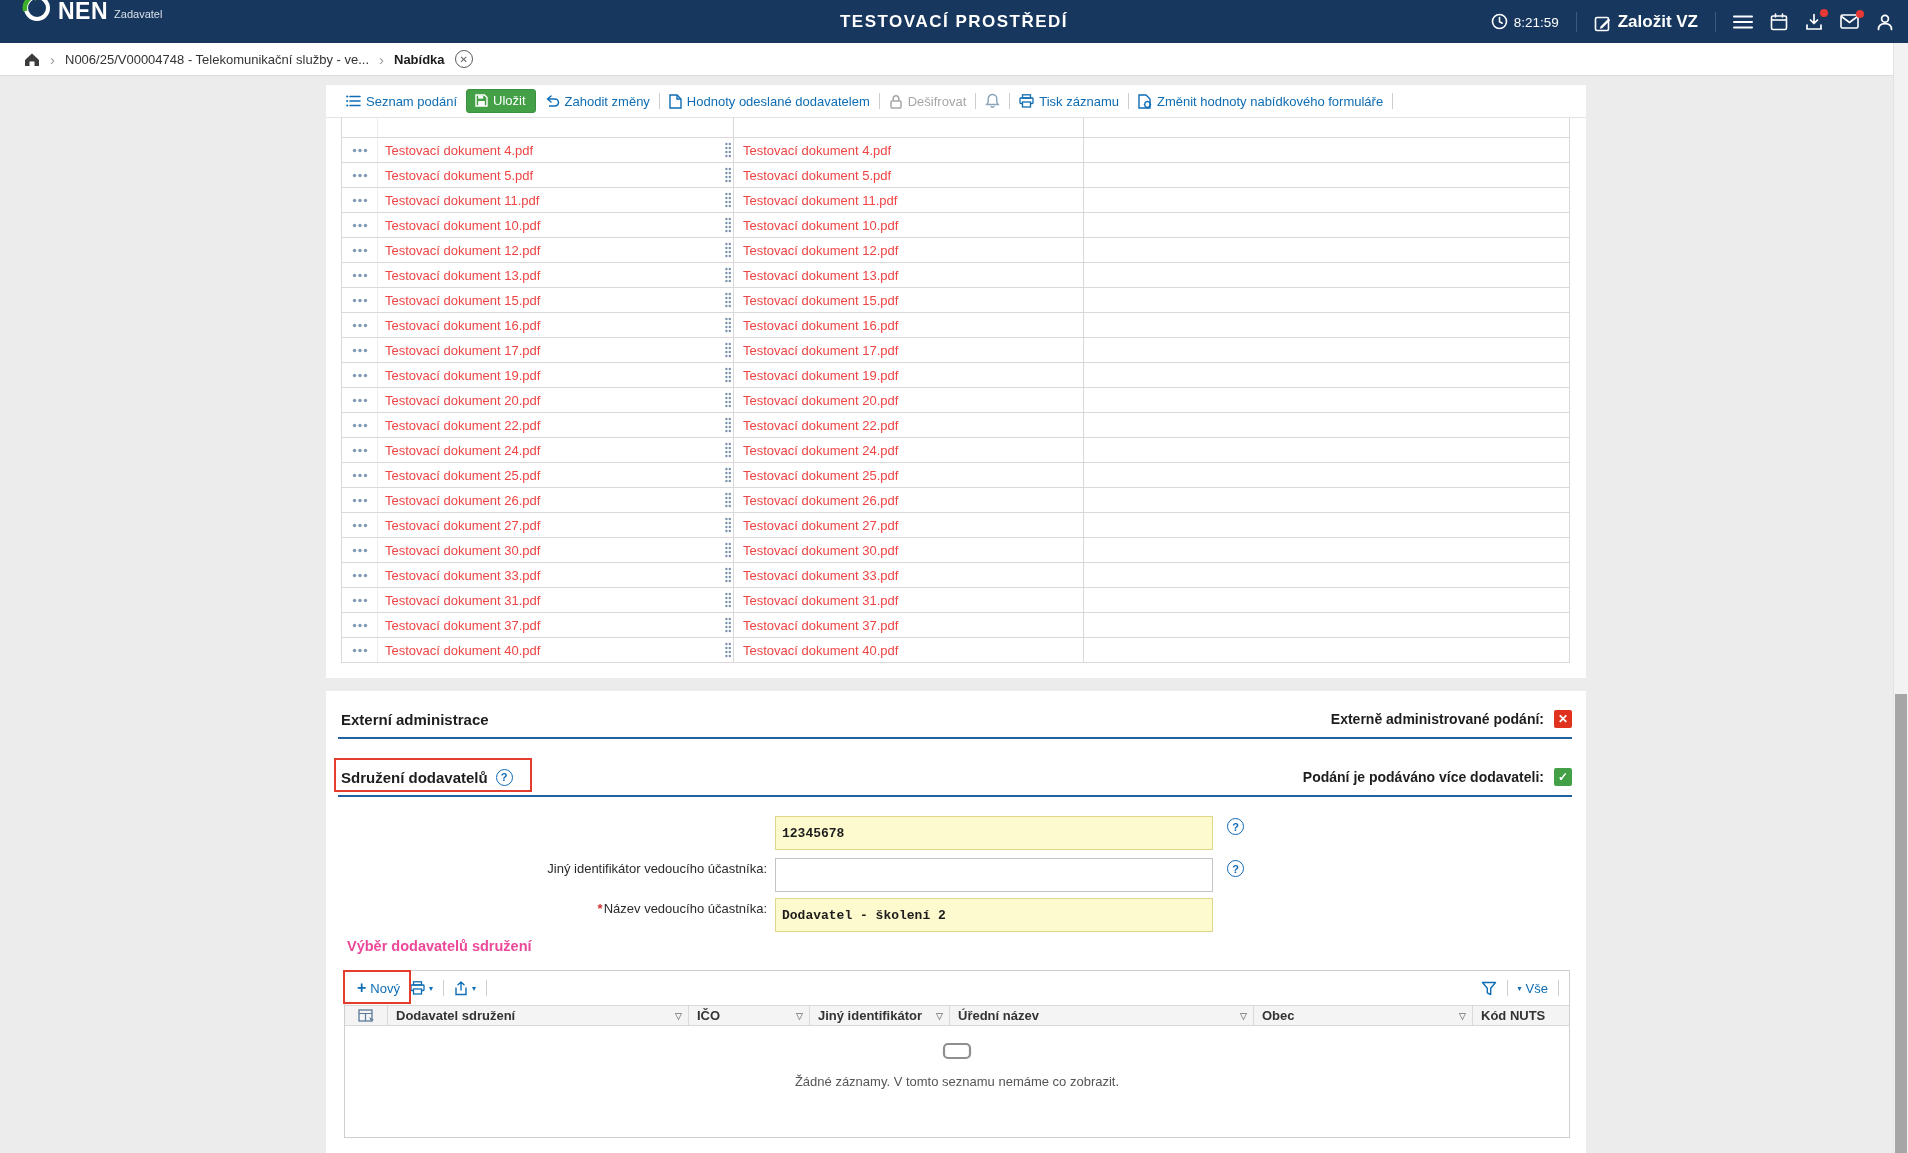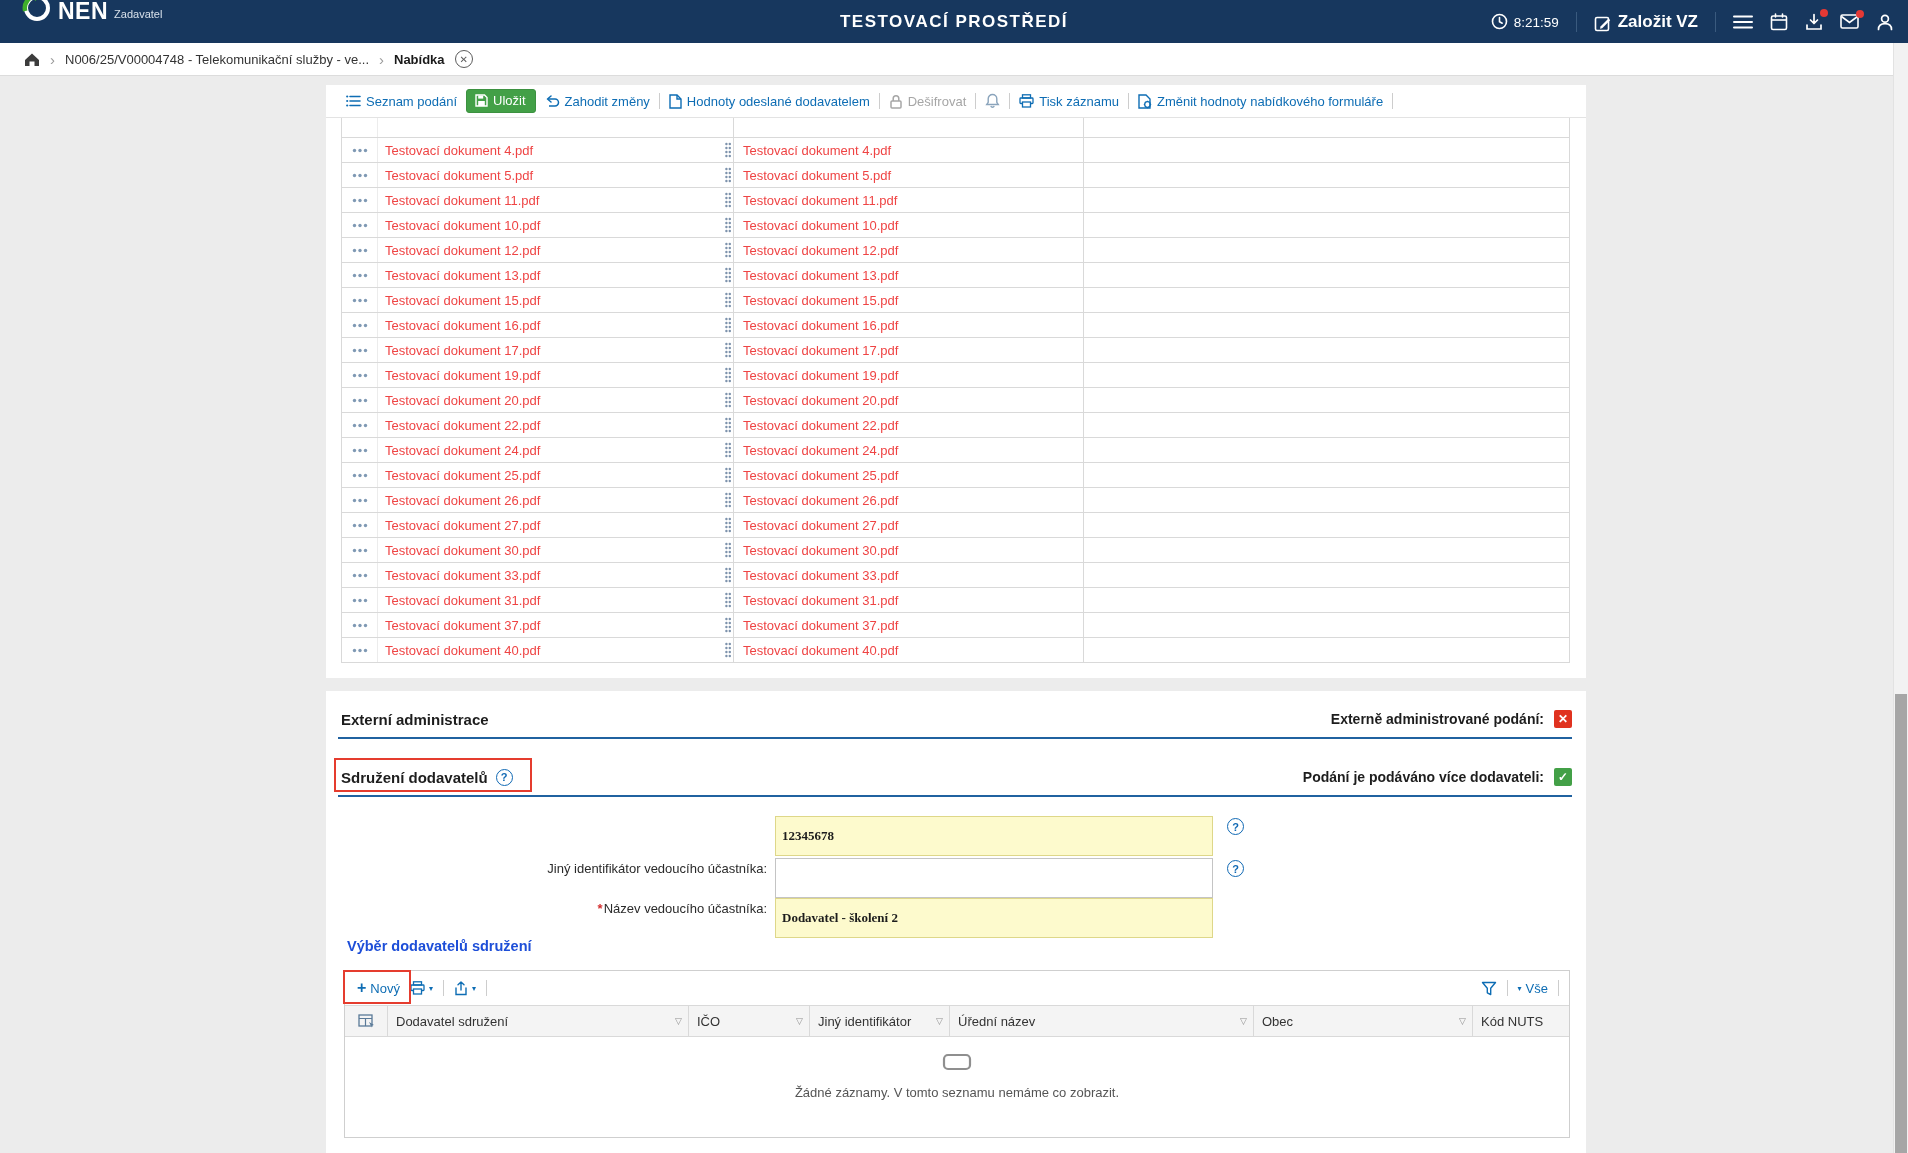--- a/index.html
+++ b/index.html
@@ -59,34 +59,34 @@
   .chk { width:18px; height:18px; border-radius:2px; display:flex; align-items:center; justify-content:center; color:#fff; font-size:12px; font-weight:bold; cursor:pointer; }
   .chk-red { background:#e0321f; }
   .chk-green { background:#43a047; }
   .help-circle { width:17px; height:17px; border:1.6px solid #1069b4; border-radius:50%; display:flex; align-items:center; justify-content:center; color:#1069b4; font-size:11px; font-weight:bold; cursor:pointer; flex:0 0 auto; }
 
   
   .frow { position:absolute; left:0; width:100%; height:24px; }
   .frow1 { top:124px; } .frow2 { top:166px; } .frow3 { top:206px; }
   .flabel { position:absolute; left:0; width:441px; text-align:right; font-size:13px; color:#2a2a2a; line-height:24px; }
   .req { color:#d32f2f; font-weight:bold; margin-right:1px; }
-  .finput { position:absolute; left:449px; top:1px; width:438px; height:40px; border:1px solid #c4c4c4; background:#fff; font-family:Liberation Serif, serif; font-size:13px; font-weight:bold; color:#1d1d1d; padding:12px 6px; }
+  .finput { position:absolute; left:449px; top:1px; width:438px; height:34px; border:1px solid #c4c4c4; background:#fff; font-family:Liberation Mono, monospace; font-size:13px; font-weight:bold; color:#1d1d1d; padding:12px 6px; }
   .finput.yellow { background:#fdfacd; border-color:#ded789; }
   .fhelp { position:absolute; left:901px; top:3px; }
 
   
-  .vyber-title { position:absolute; left:21px; top:247px; font-size:14.5px; font-weight:bold; color:#1d4ed8; }
+  .vyber-title { position:absolute; left:21px; top:247px; font-size:14.5px; font-weight:bold; color:#ec4899; }
   .panel { position:absolute; left:18px; top:279px; width:1226px; height:168px; border:1px solid #cfcfcf; }
   .panel-toolbar { height:34px; display:flex; align-items:center; gap:10px; padding:0 10px 0 12px; }
   .pt-item { display:flex; align-items:center; gap:4px; color:#0e6db4; font-size:13px; cursor:pointer; }
   .plus-glyph { font-size:16px; font-weight:bold; line-height:14px; }
   .mini-caret { font-size:8px; color:#0e6db4; }
   .pt-sep { width:1px; height:16px; background:#cdcdcd; }
   .pt-right { margin-left:auto; display:flex; align-items:center; gap:10px; }
-  .grid-header { display:flex; height:32px; background:#f4f4f4; border-top:1px solid #d9d9d9; border-bottom:1px solid #d9d9d9; font-size:13px; color:#333; }
+  .grid-header { display:flex; height:21px; background:#f4f4f4; border-top:1px solid #d9d9d9; border-bottom:1px solid #d9d9d9; font-size:13px; color:#333;font-weight:bold; }
   .gh-cell { display:flex; align-items:center; border-right:1px solid #d9d9d9; padding-left:8px; position:relative; }
   .gh-cell:last-child { border-right:none; }
   .gh-caret { margin-left:auto; padding-right:6px; color:#8f8f8f; font-size:9px; cursor:pointer; }
   .gh-icon-cell { justify-content:center; padding-left:0; }
   .grid-empty { position:relative; height:102px; }
   .empty-icon { position:absolute; left:50%; top:16px; transform:translateX(-50%); }
   .empty-text { position:absolute; left:0; right:0; top:48px; text-align:center; font-size:13px; color:#555; }
 
   
   .annot { position:absolute; border:2px solid #e53c2e; pointer-events:none; }

